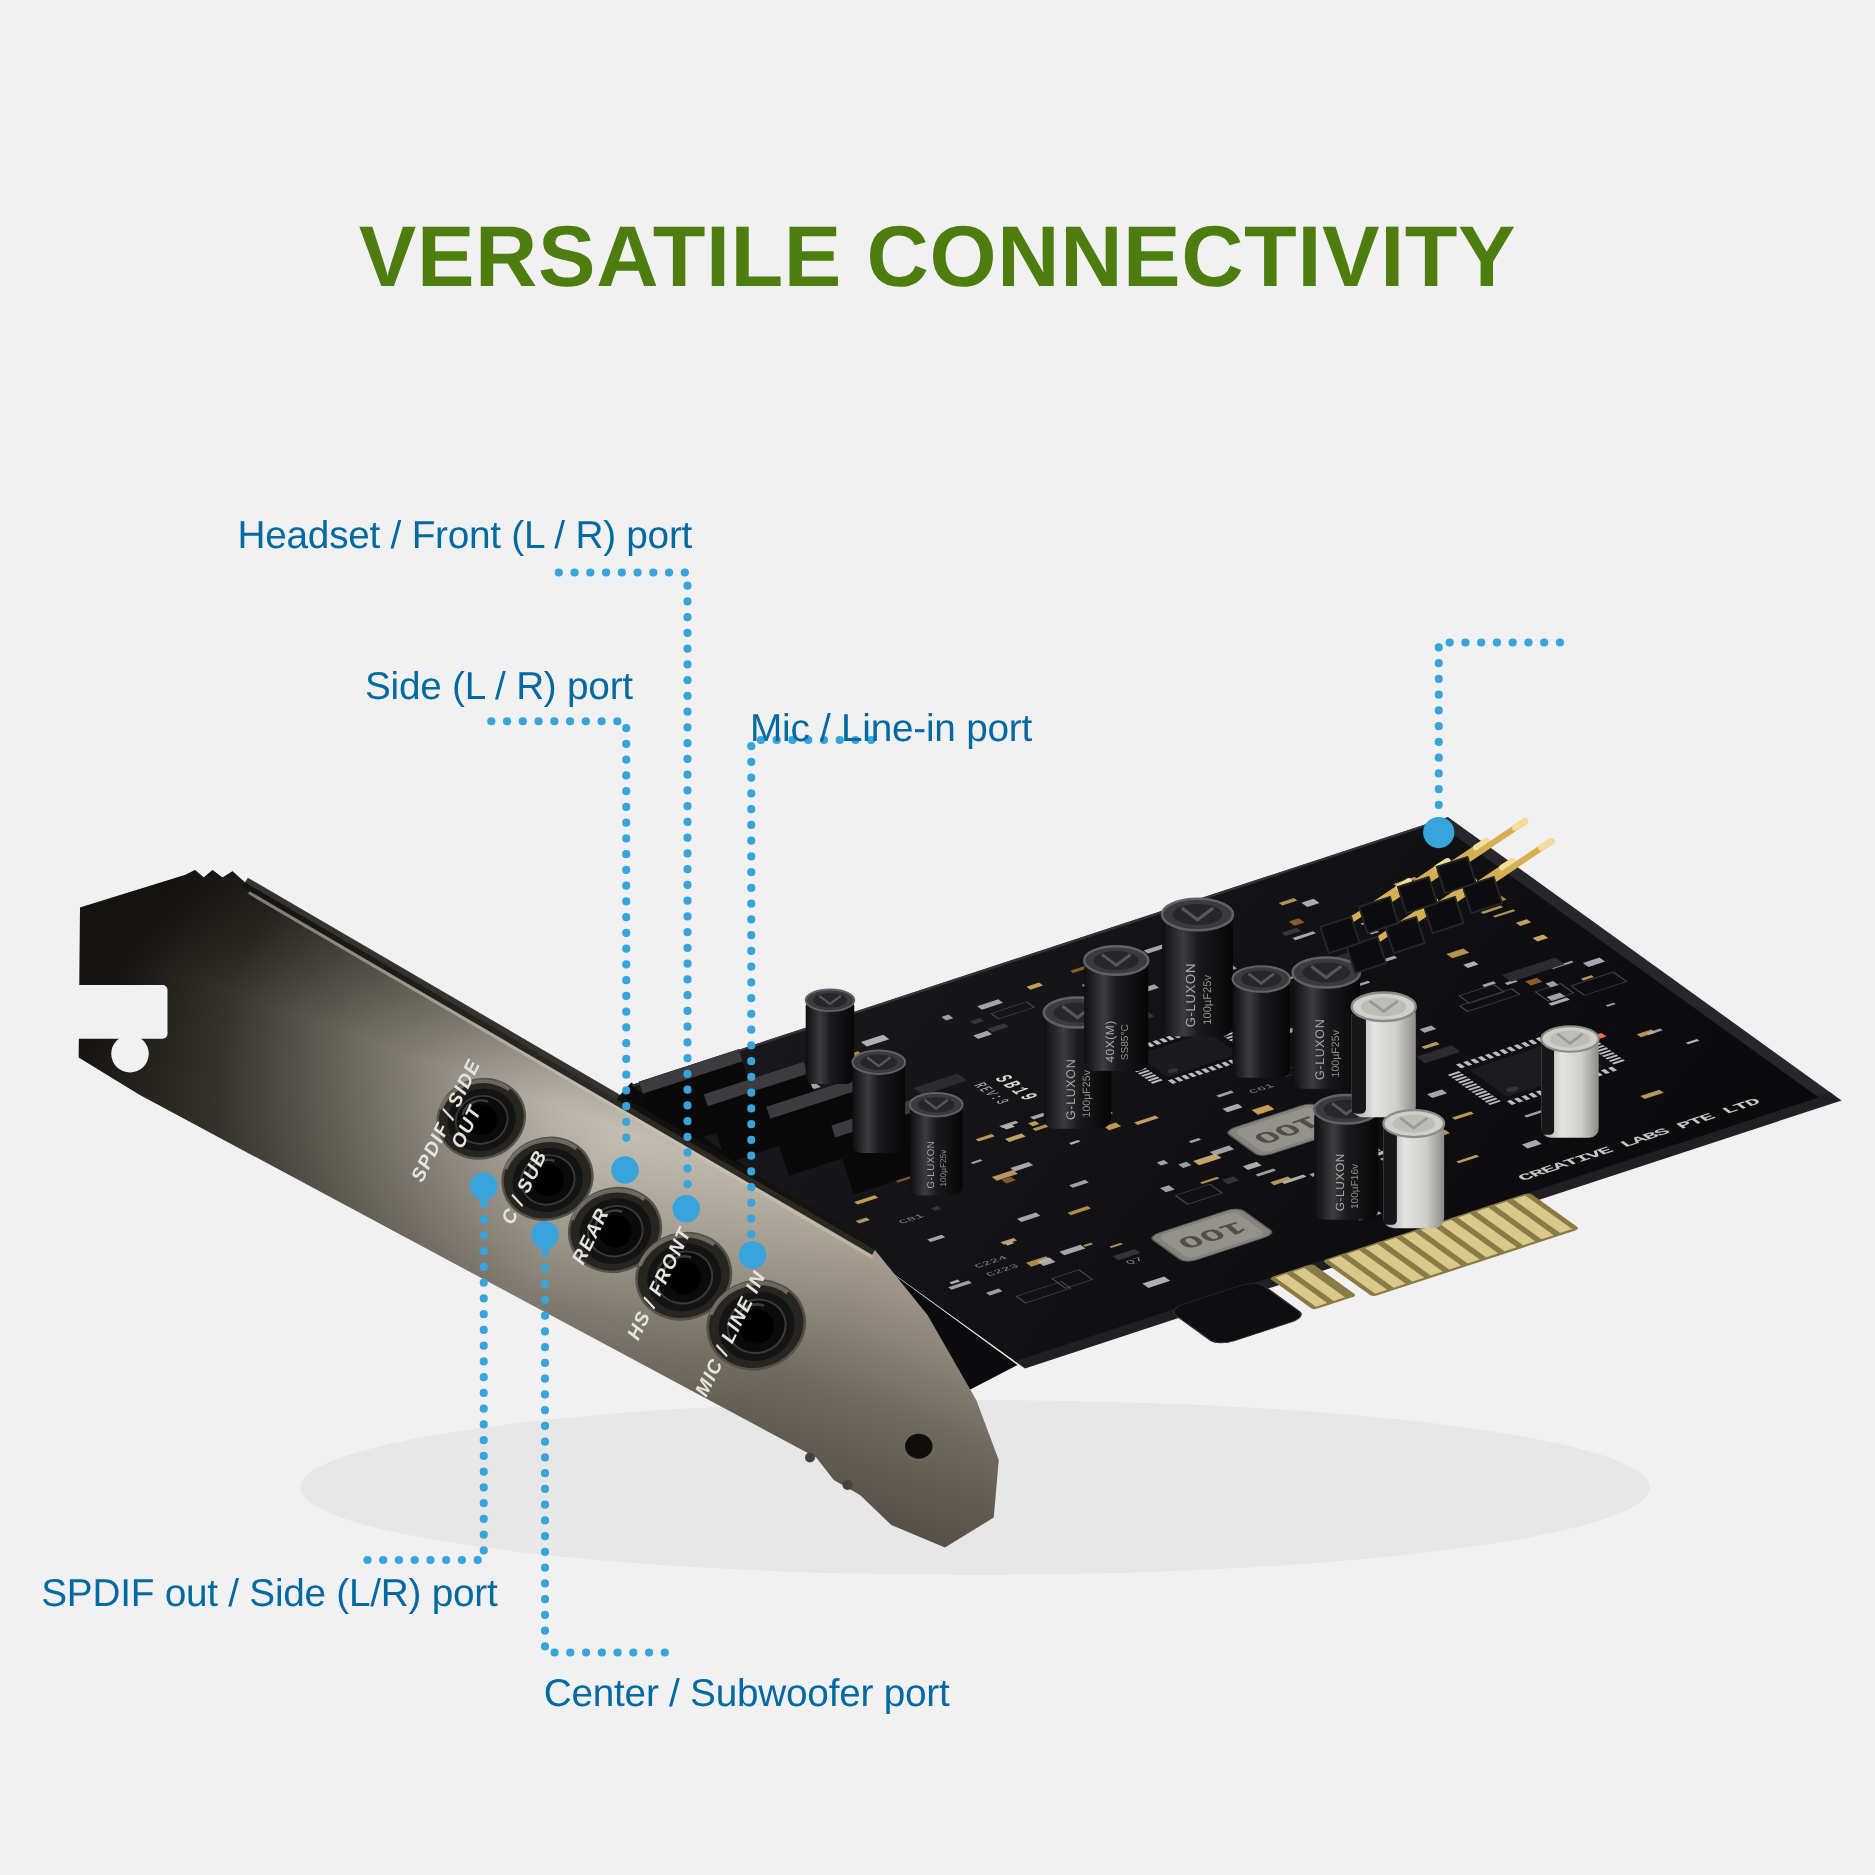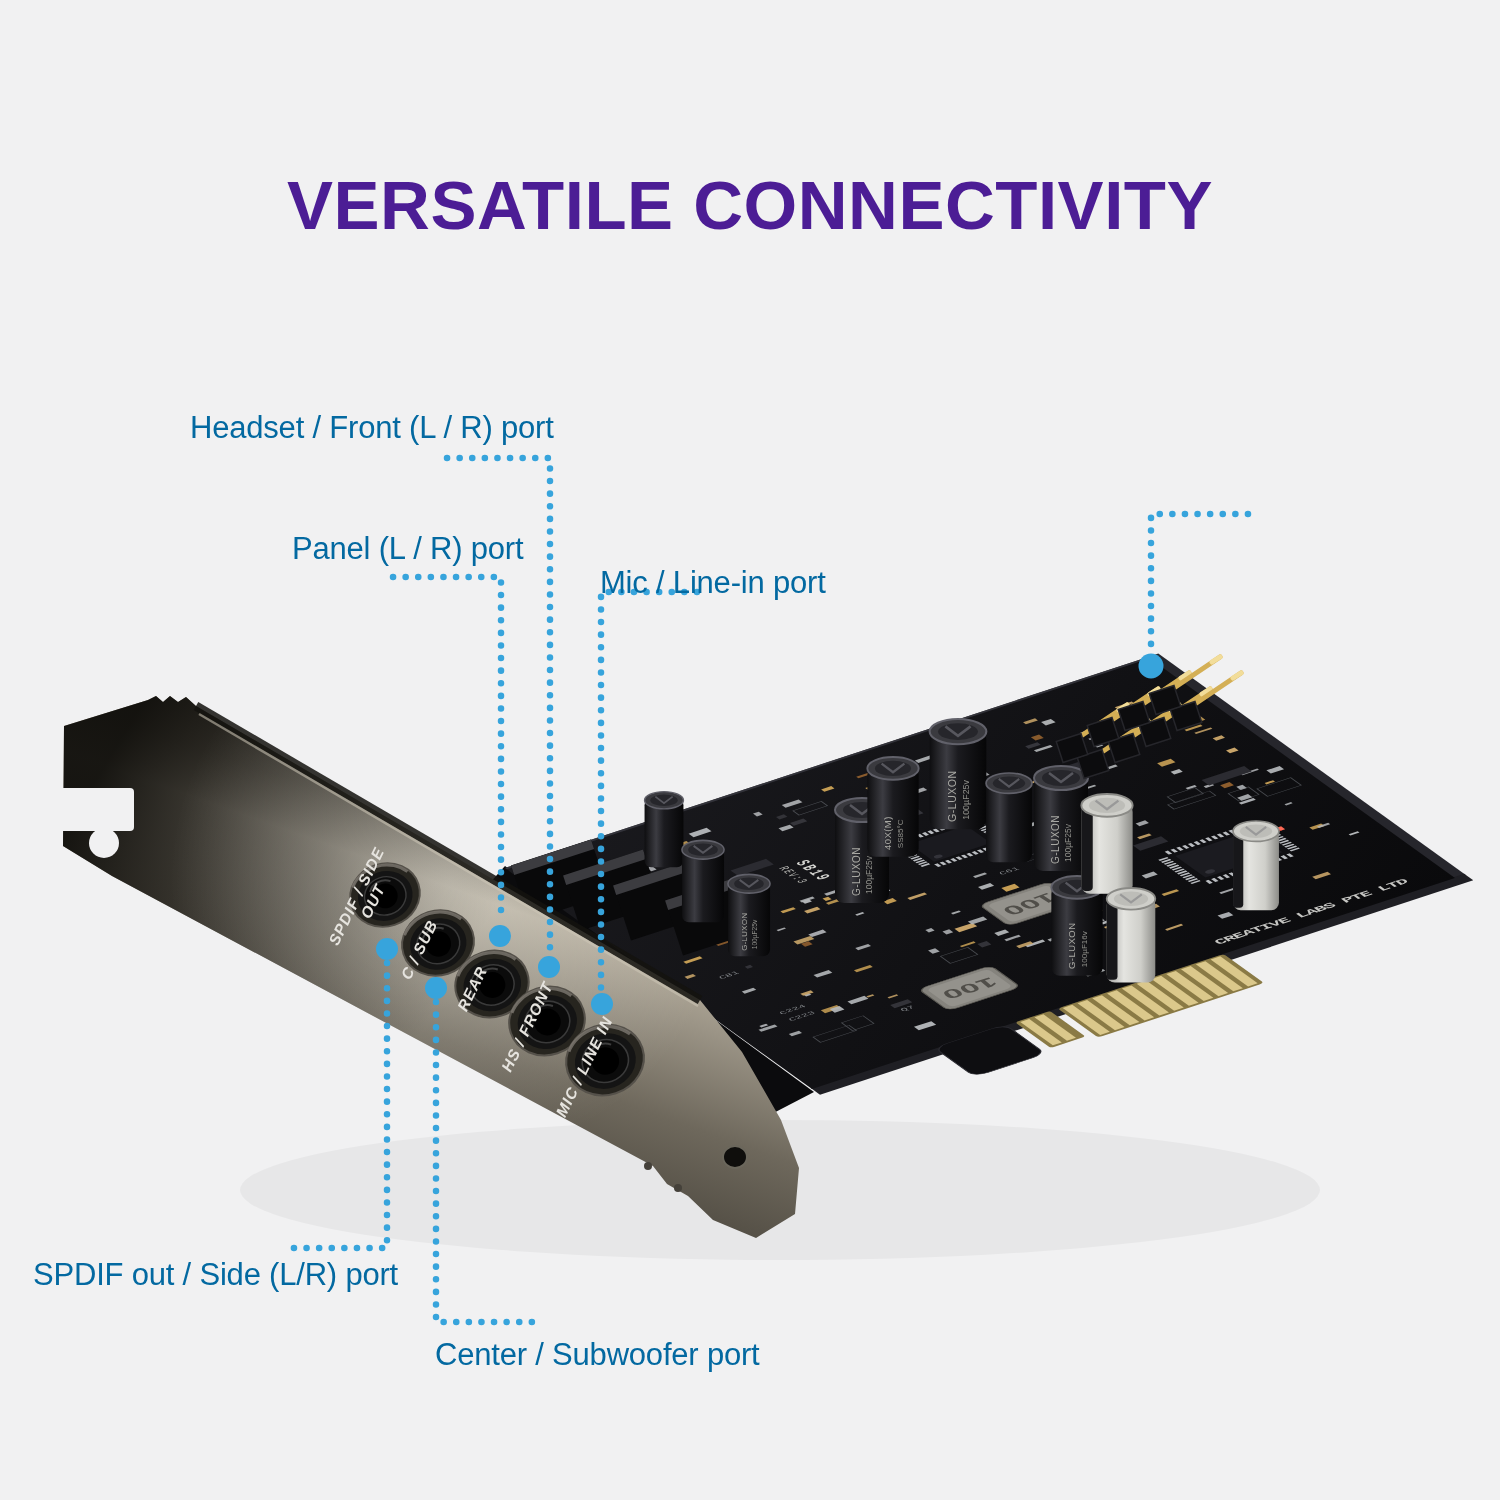--- a/index.html
+++ b/index.html
@@ -1,20 +1,20 @@
 <!DOCTYPE html>
 <html><head>
 <meta charset="utf-8">
 <style>
   html,body{margin:0;padding:0;}
   body{width:1500px;height:1500px;background:#f1f1f2;overflow:hidden;position:relative;
        font-family:"Liberation Sans",sans-serif;}
   .stage{position:absolute;inset:0;}
   h1.title{position:absolute;left:0;right:0;top:166px;margin:0;text-align:center;
-       font-size:69px;font-weight:bold;letter-spacing:.5px;color:#4c1d95;}
+       font-size:69px;font-weight:bold;letter-spacing:.5px;color:#4d7c0f;}
   .callout{position:absolute;font-size:31px;color:#0369a1;letter-spacing:-.2px;white-space:nowrap;}
   svg.scene{position:absolute;left:0;top:0;}
   .silk{font-family:"Liberation Mono",monospace;}
 </style>
 </head>
 <body>
 
 <div class="stage">
 
 <svg class="scene" width="1500" height="1500" viewBox="0 0 1500 1500">
@@ -663,18 +663,18 @@
     <circle cx="500" cy="936" r="11"></circle>
     <circle cx="549" cy="967" r="11"></circle>
     <circle cx="602" cy="1004" r="11"></circle>
     <circle cx="1151" cy="666" r="12.5"></circle>
   </g>
 </svg>
 
 <h1 class="title">VERSATILE CONNECTIVITY</h1>
 
 <div class="callout" style="left:190px;top:410px">Headset / Front (L / R) port</div>
-<div class="callout" style="left:292px;top:531px">Panel (L / R) port</div>
+<div class="callout" style="left:292px;top:531px">Side (L / R) port</div>
 <div class="callout" style="left:600px;top:565px">Mic / Line-in port</div>
 <div class="callout" style="left:33px;top:1257px">SPDIF out / Side (L/R) port</div>
 <div class="callout" style="left:435px;top:1337px">Center / Subwoofer port</div>
 
 </div>
 
 </body></html>

